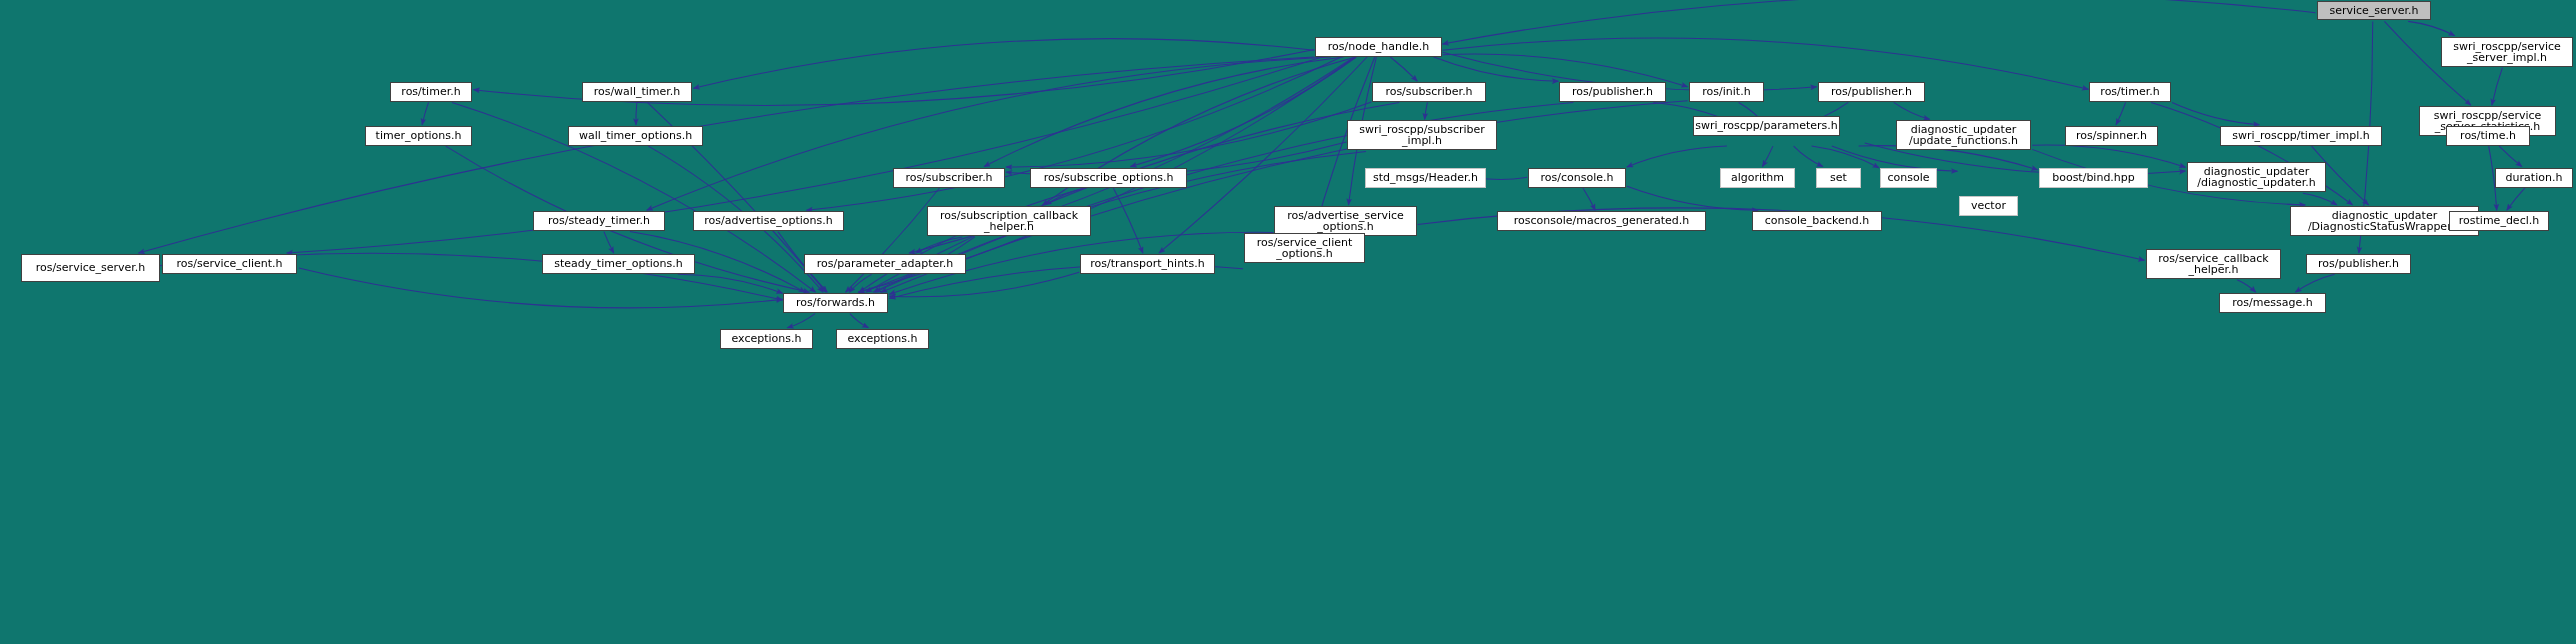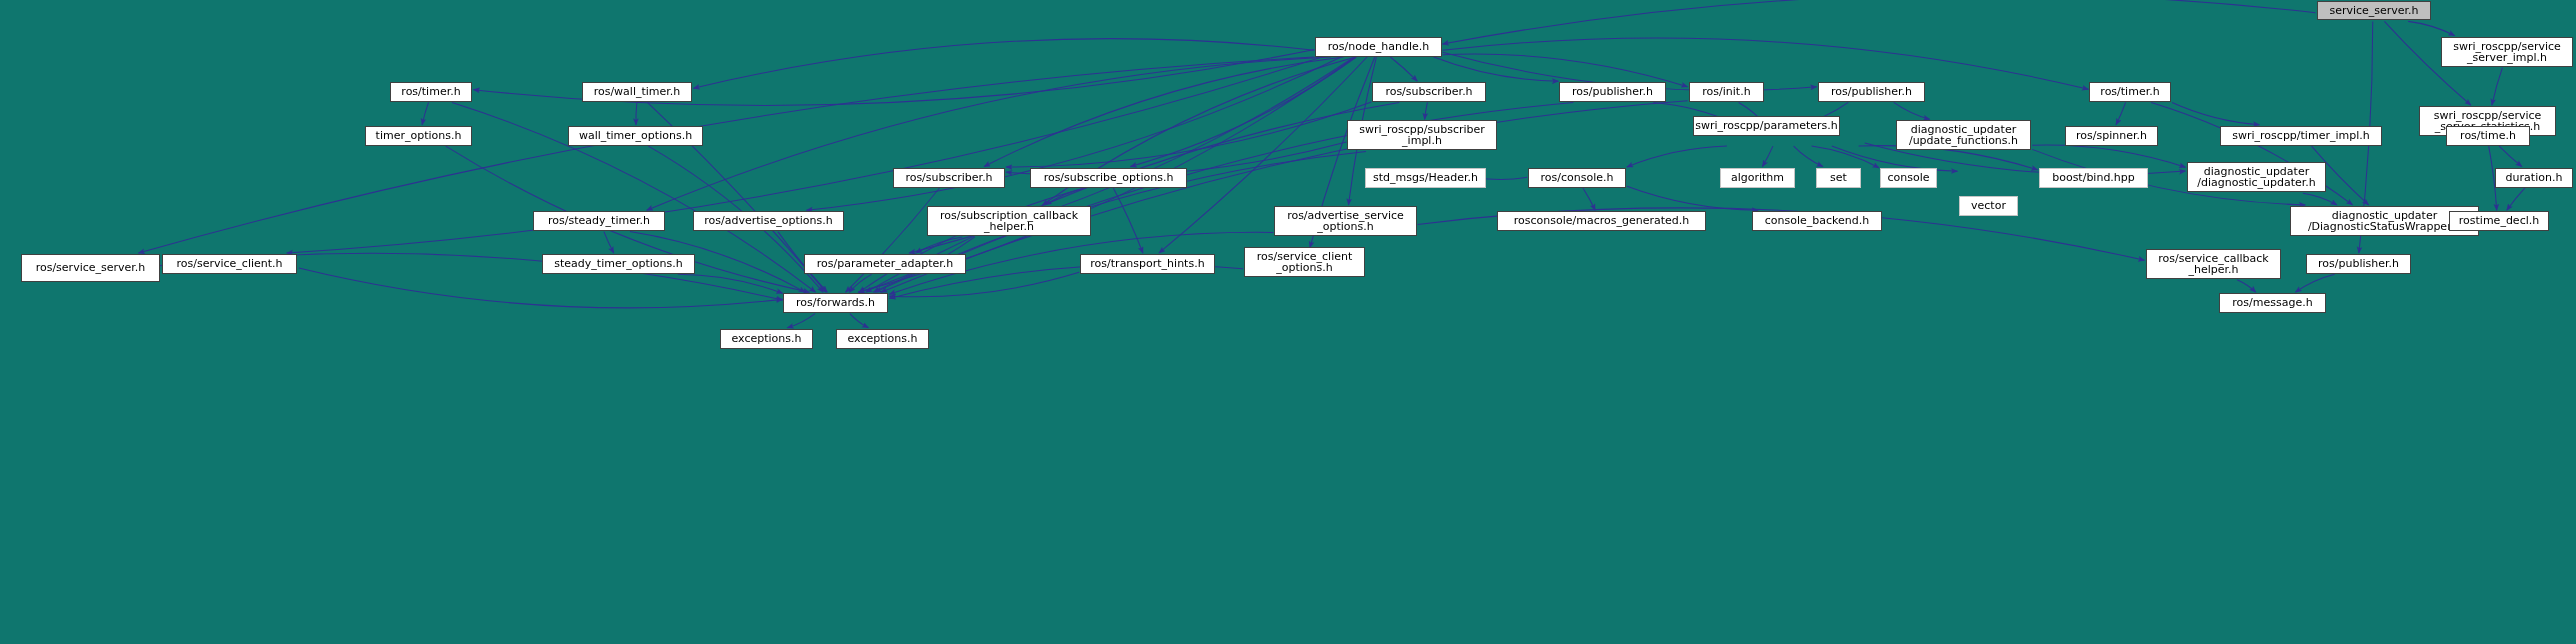--- a/index.html
+++ b/index.html
@@ -155,21 +155,21 @@
       <div class="node" style="left: 1752px; top: 211px; width: 130px; height: 19.6px;"><span class="nlabel">console_backend.h</span></div>
       <div class="node thick" style="left: 2290px; top: 206px; width: 189px; height: 30px;"><span class="nlabel">diagnostic_updater
 /DiagnosticStatusWrapper.h</span></div>
       <div class="node" style="left: 2495px; top: 168px; width: 78px; height: 19.6px;"><span class="nlabel">duration.h</span></div>
       <div class="node" style="left: 2449px; top: 211px; width: 100px; height: 19.6px; align-items: center;"><span class="nlabel">rostime_decl.h</span></div>
       <div class="node" style="left: 21px; top: 254px; width: 139px; height: 28px;"><span class="nlabel">ros/service_server.h</span></div>
       <div class="node" style="left: 162px; top: 254px; width: 135px; height: 19.6px;"><span class="nlabel">ros/service_client.h</span></div>
       <div class="node" style="left: 542px; top: 254px; width: 153px; height: 19.6px;"><span class="nlabel">steady_timer_options.h</span></div>
       <div class="node" style="left: 804px; top: 254px; width: 162px; height: 19.6px;"><span class="nlabel">ros/parameter_adapter.h</span></div>
       <div class="node" style="left: 1080px; top: 254px; width: 135px; height: 19.6px;"><span class="nlabel">ros/transport_hints.h</span></div>
-      <div class="node" style="left: 1244px; top: 247px; width: 121px; height: 30px; align-items: center;"><span class="nlabel">ros/service_client
+      <div class="node" style="left: 1244px; top: 233px; width: 121px; height: 30px; align-items: center;"><span class="nlabel">ros/service_client
 _options.h</span></div>
       <div class="node" style="left: 2146px; top: 249px; width: 135px; height: 30px;"><span class="nlabel">ros/service_callback
 _helper.h</span></div>
       <div class="node" style="left: 2306px; top: 254px; width: 105px; height: 19.6px;"><span class="nlabel">ros/publisher.h</span></div>
       <div class="node thick" style="left: 783px; top: 293px; width: 105px; height: 19.6px;"><span class="nlabel">ros/forwards.h</span></div>
       <div class="node" style="left: 2219px; top: 293px; width: 107px; height: 19.6px;"><span class="nlabel">ros/message.h</span></div>
       <div class="node" style="left: 720px; top: 329px; width: 93px; height: 19.6px;"><span class="nlabel">exceptions.h</span></div>
       <div class="node" style="left: 836px; top: 329px; width: 93px; height: 19.6px;"><span class="nlabel">exceptions.h</span></div>
     </div>
 </div>

